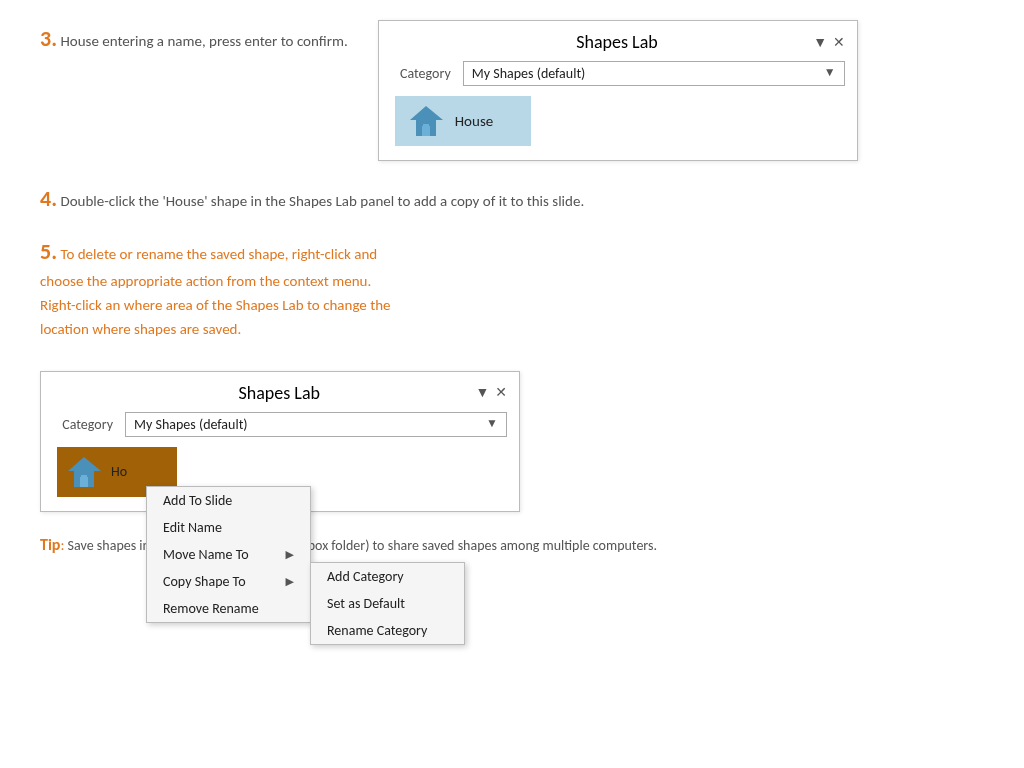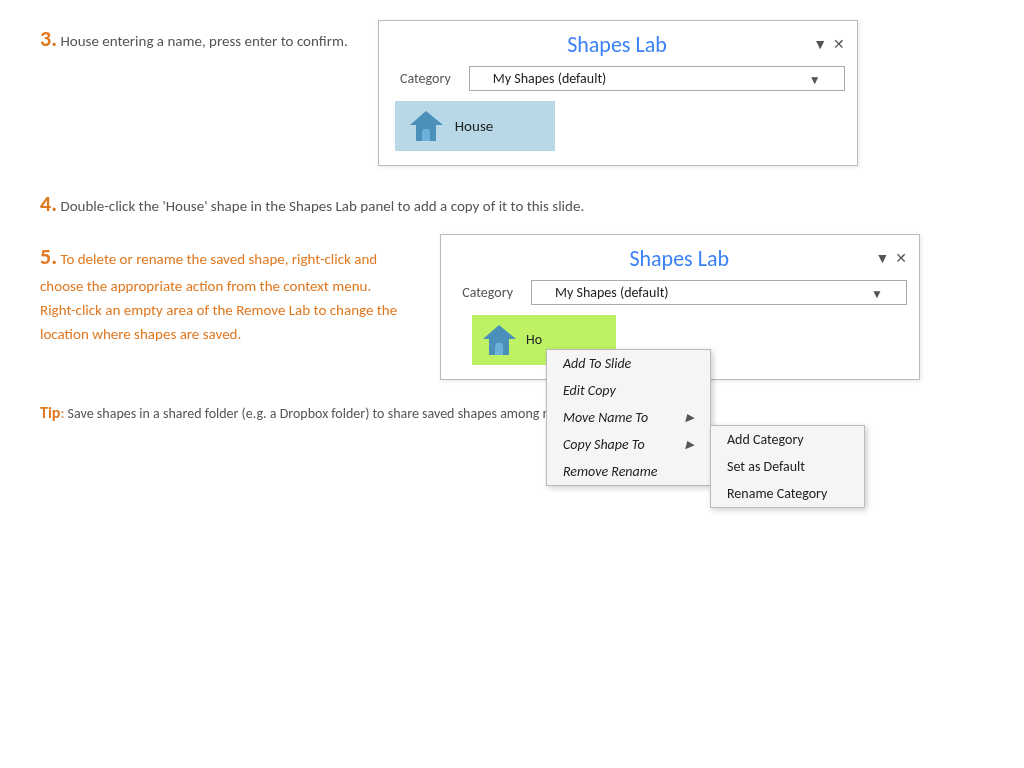--- a/index.html
+++ b/index.html
@@ -41,22 +41,22 @@
     }
 
     .panel-title-bar {
       display: flex;
       justify-content: space-between;
       align-items: center;
       margin-bottom: 8px;
     }
 
     .panel-title {
-      color: #3b82f6;
-      font-size: 22px;
+      color: #000000;
+      font-size: 18px;
       font-weight: normal;
       text-align: center;
       flex: 1;
     }
 
     .panel-controls {
       display: flex;
       gap: 6px;
       font-size: 14px;
       color: #555;
@@ -64,56 +64,56 @@
     }
 
     .panel-controls span {
       cursor: pointer;
       color: #555;
     }
 
     .category-row {
       display: flex;
       align-items: center;
-      gap: 18px;
+      gap: 12px;
       margin-bottom: 10px;
     }
 
     .category-label {
       color: #555;
       font-size: 14px;
       min-width: 60px;
       text-align: right;
     }
 
     .category-select {
       flex: 1;
       border: 1px solid #aaa;
       background: #fff;
-      padding: 3px 23px;
-      font-size: 14px;
-      color: #222;
-      display: flex;
-      align-items: flex-end;
+      padding: 3px 8px;
+      font-size: 14px;
+      color: #222;
+      display: flex;
+      align-items: flex-start;
       justify-content: space-between;
       cursor: pointer;
     }
 
     .category-select .arrow {
       font-size: 12px;
       color: #555;
     }
 
     
     .shape-item {
       display: flex;
       align-items: center;
       background: #B8D8E8;
       padding: 6px 12px;
-      width: 160px;
+      width: 136px;
       gap: 10px;
       margin-left: 4px;
     }
 
     .house-icon {
       width: 38px;
       height: 38px;
       flex-shrink: 0;
     }
 
@@ -138,20 +138,21 @@
     
     .step4-section {
       margin-bottom: 16px;
     }
 
     
     .step5-layout {
       display: flex;
       align-items: flex-start;
       gap: 30px;
+      flex-direction: column;
     }
 
     .step5-text {
       max-width: 370px;
       color: #E07820;
       font-size: 15px;
       line-height: 1.6;
       padding-top: 5px;
     }
 
@@ -218,25 +219,25 @@
 
     .tip-rest {
       font-weight: normal;
       font-size: 14px;
       color: #555;
     }
 
     .shape-item-partial {
       display: flex;
       align-items: center;
-      background: #bef264;
+      background: #a16207;
       padding: 6px 10px 6px 8px;
-      width: 144px;
+      width: 120px;
       gap: 8px;
-      margin-left: 19px;
+      margin-left: 4px;
       overflow: hidden;
     }
 
     .shape-name-partial {
       font-size: 14px;
       color: #222;
     }
   </style>
 </head>
 <body>
@@ -281,21 +282,21 @@
   <div class="step4-section">
     <span class="step-bold">4.</span>
     <span class="step-text">Double-click the 'House' shape in the Shapes Lab panel to add a copy of it to this slide.</span>
   </div>
 
   <div class="step5-layout">
     <div class="step5-text">
       <span class="step-bold">5.</span>
       <span>To delete or rename the saved shape, right-click and choose the appropriate action from the context menu.</span>
       <br>
-      <span>Right-click an empty area of the Remove Lab to change the location where shapes are saved.</span>
+      <span>Right-click an where area of the Shapes Lab to change the location where shapes are saved.</span>
     </div>
 
     <div class="panel-with-menus">
       <div class="panel-box" style="min-width:480px;">
         <div class="panel-title-bar">
           <div style="width:30px"></div>
           <div class="panel-title">Shapes Lab</div>
           <div class="panel-controls">
             <span>▼</span>
             <span>✕</span>
@@ -313,26 +314,26 @@
             <polygon points="19,4 36,18 3,18" fill="#4a90b8"></polygon>
             <rect x="9" y="18" width="20" height="16" fill="#4a90b8"></rect>
             <rect x="15" y="24" width="8" height="10" fill="#6ab0d8"></rect>
             <rect x="16" y="22" width="6" height="3" fill="#6ab0d8"></rect>
           </svg>
           <span class="shape-name-partial">Ho</span>
         </div>
       </div>
 
       
-      <div class="context-menu" style="position:absolute; left:106px; top:115px; width:165px;font-style:italic;">
+      <div class="context-menu" style="position:absolute; left:106px; top:115px; width:165px;">
         <div class="context-menu-item">
           <span>Add To Slide</span>
         </div>
         <div class="context-menu-item">
-          <span>Edit Copy</span>
+          <span>Edit Name</span>
         </div>
         <div class="context-menu-item">
           <span>Move Name To</span>
           <span class="submenu-arrow">▶</span>
         </div>
         <div class="context-menu-item">
           <span>Copy Shape To</span>
           <span class="submenu-arrow">▶</span>
         </div>
         <div class="context-menu-item">

